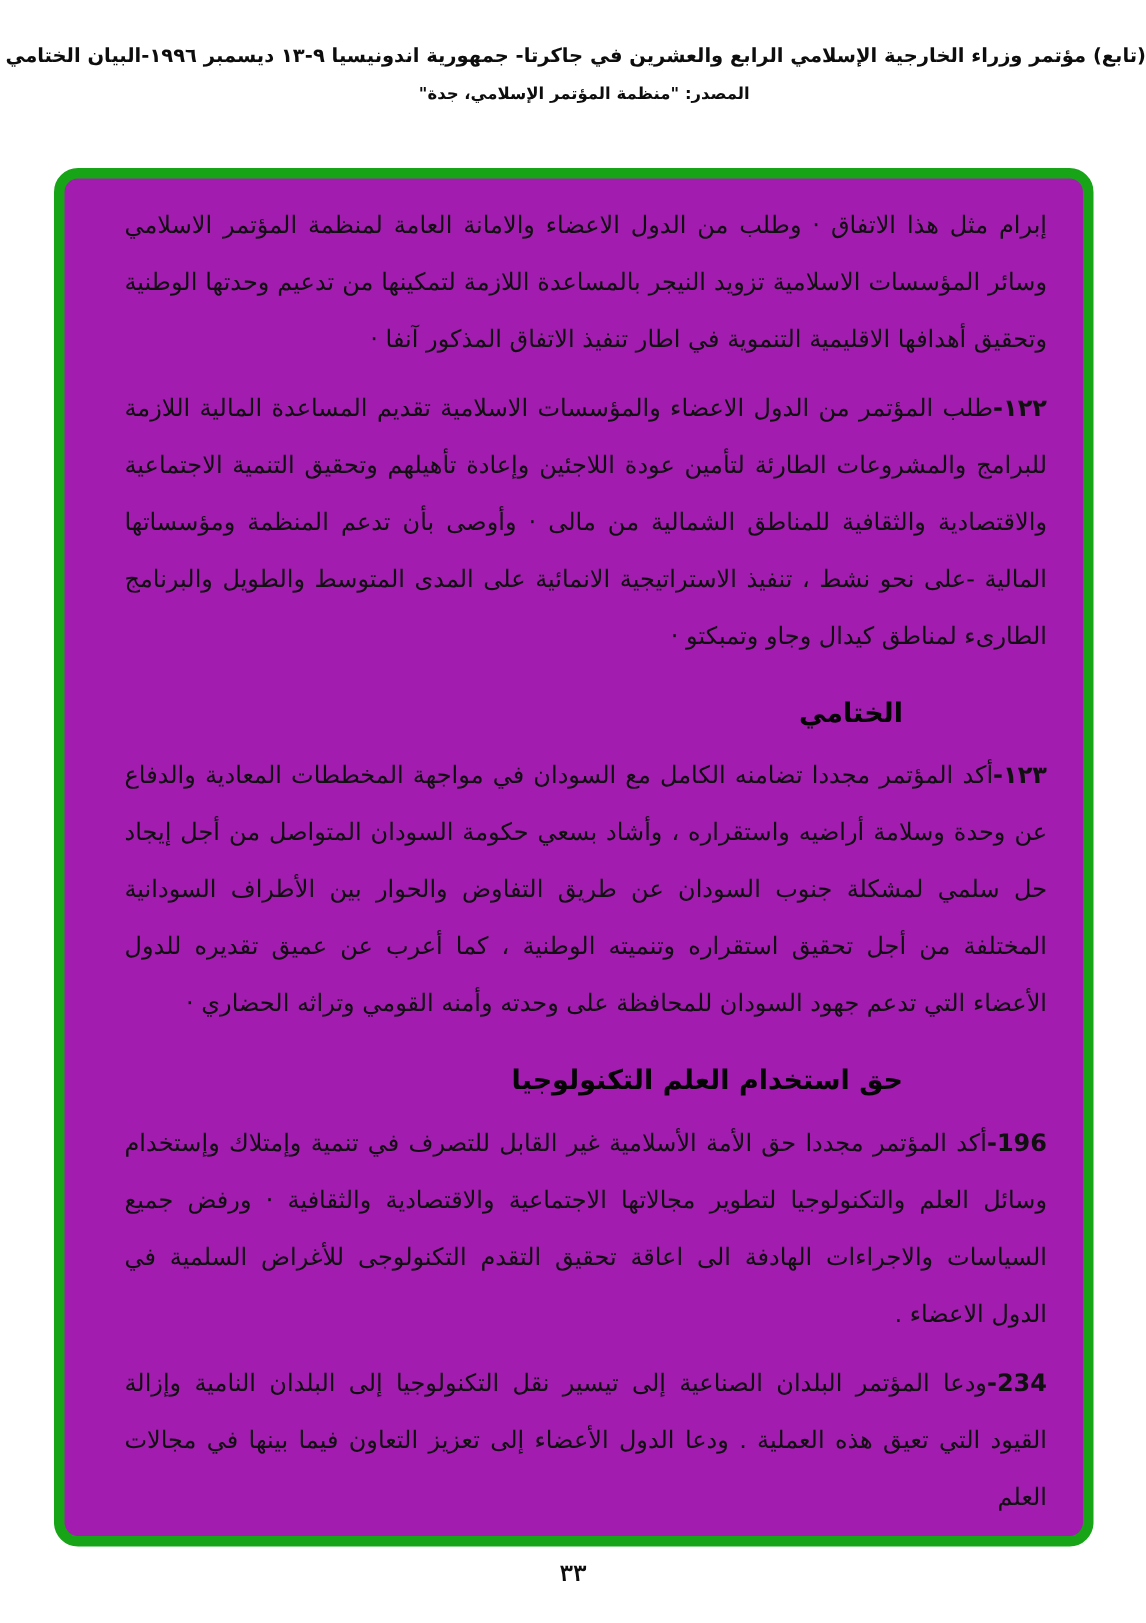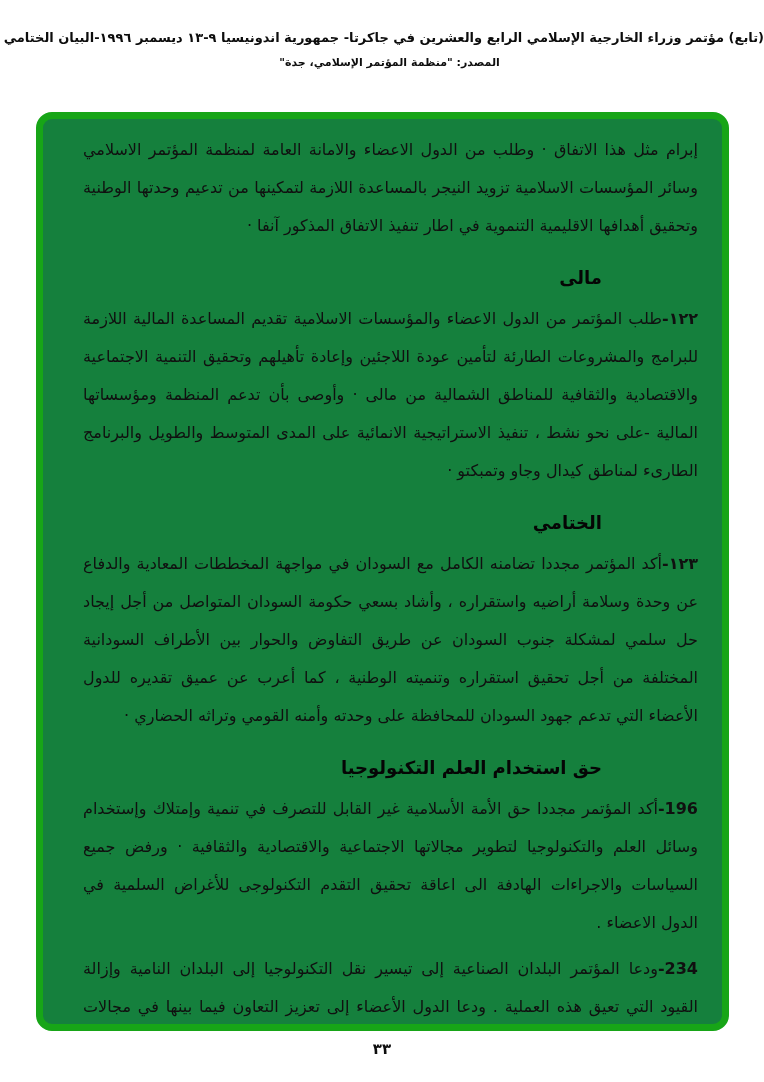--- a/index.html
+++ b/index.html
@@ -23,21 +23,21 @@
   .caption .line2 {
     font-size:11px; font-weight:bold; color:#0d0d0d; margin-top:11px;
   }
 
   
   .frame {
     position:absolute; top:112px; right:35px;
     width:693px; height:919px;
     border:7px solid var(--green);
     border-radius:16px;
-    background:#15803d;
+    background:#a21caf;
     padding:12px 24px 0 40px;
     overflow:hidden;
   }
 
   .body-par {
     font-size:16px;
     line-height:38px;
     text-align:justify;
     color:#101010;
   }
@@ -48,38 +48,37 @@
     font-size:18px; font-weight:bold; color:#050505;
     text-align:right;
     padding-left:96px; 
     padding-right:0;
     direction:rtl;
     margin:22px 96px 12px 0; 
   }
 
   .page-number {
     position:absolute; top:1040px; left:0; right:0;
-    text-align:center; font-size:15px; font-weight:bold; color:#0d0d0d;
+    text-align:center; font-size:15px; font-weight:bold; color:#0d0d0d;font-family:Liberation Mono, monospace;
   }
 </style>
 </head>
 <body>
 
 <div class="page">
 
   <div class="caption">
     <div class="line1">(تابع) مؤتمر وزراء الخارجية الإسلامي الرابع والعشرين في جاكرتا- جمهورية اندونيسيا ٩-١٣ ديسمبر ١٩٩٦-البيان الختامي</div>
     <div class="line2">المصدر: "منظمة المؤتمر الإسلامي، جدة"</div>
   </div>
 
   <div class="frame">
 
     <p class="body-par">إبرام مثل هذا الاتفاق · وطلب من الدول الاعضاء والامانة العامة لمنظمة المؤتمر الاسلامي وسائر المؤسسات الاسلامية تزويد النيجر بالمساعدة اللازمة لتمكينها من تدعيم وحدتها الوطنية وتحقيق أهدافها الاقليمية التنموية في اطار تنفيذ الاتفاق المذكور آنفا ·</p>
 
-    <h2 class="sec-heading">مالى</h2>
 
     <p class="body-par numbered"><span class="pnum">١٢٢-</span><span>طلب المؤتمر من الدول الاعضاء والمؤسسات الاسلامية تقديم المساعدة المالية اللازمة للبرامج والمشروعات الطارئة لتأمين عودة اللاجئين وإعادة تأهيلهم وتحقيق التنمية الاجتماعية والاقتصادية والثقافية للمناطق الشمالية من مالى · وأوصى بأن تدعم المنظمة ومؤسساتها المالية -على نحو نشط ، تنفيذ الاستراتيجية الانمائية على المدى المتوسط والطويل والبرنامج الطارىء لمناطق كيدال وجاو وتمبكتو ·</span></p>
 
     <h2 class="sec-heading">الختامي</h2>
 
     <p class="body-par numbered"><span class="pnum">١٢٣-</span><span>أكد المؤتمر مجددا تضامنه الكامل مع السودان في مواجهة المخططات المعادية والدفاع عن وحدة وسلامة أراضيه واستقراره ، وأشاد بسعي حكومة السودان المتواصل من أجل إيجاد حل سلمي لمشكلة جنوب السودان عن طريق التفاوض والحوار بين الأطراف السودانية المختلفة من أجل تحقيق استقراره وتنميته الوطنية ، كما أعرب عن عميق تقديره للدول الأعضاء التي تدعم جهود السودان للمحافظة على وحدته وأمنه القومي وتراثه الحضاري ·</span></p>
 
     <h2 class="sec-heading">حق استخدام العلم التكنولوجيا</h2>
 
     <p class="body-par numbered"><span class="pnum">196-</span><span>أكد المؤتمر مجددا حق الأمة الأسلامية غير القابل للتصرف في تنمية وإمتلاك وإستخدام وسائل العلم والتكنولوجيا لتطوير مجالاتها الاجتماعية والاقتصادية والثقافية · ورفض جميع السياسات والاجراءات الهادفة الى اعاقة تحقيق التقدم التكنولوجى للأغراض السلمية في الدول الاعضاء .</span></p>

